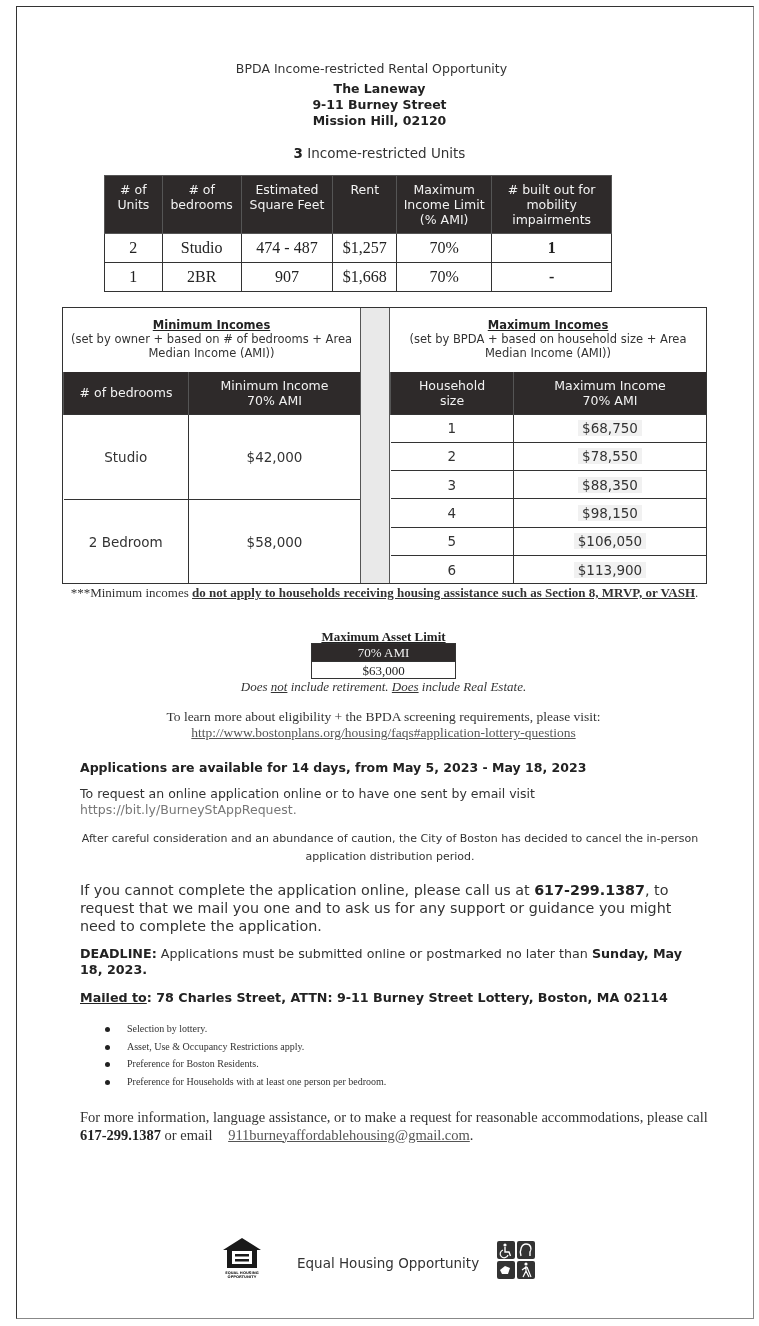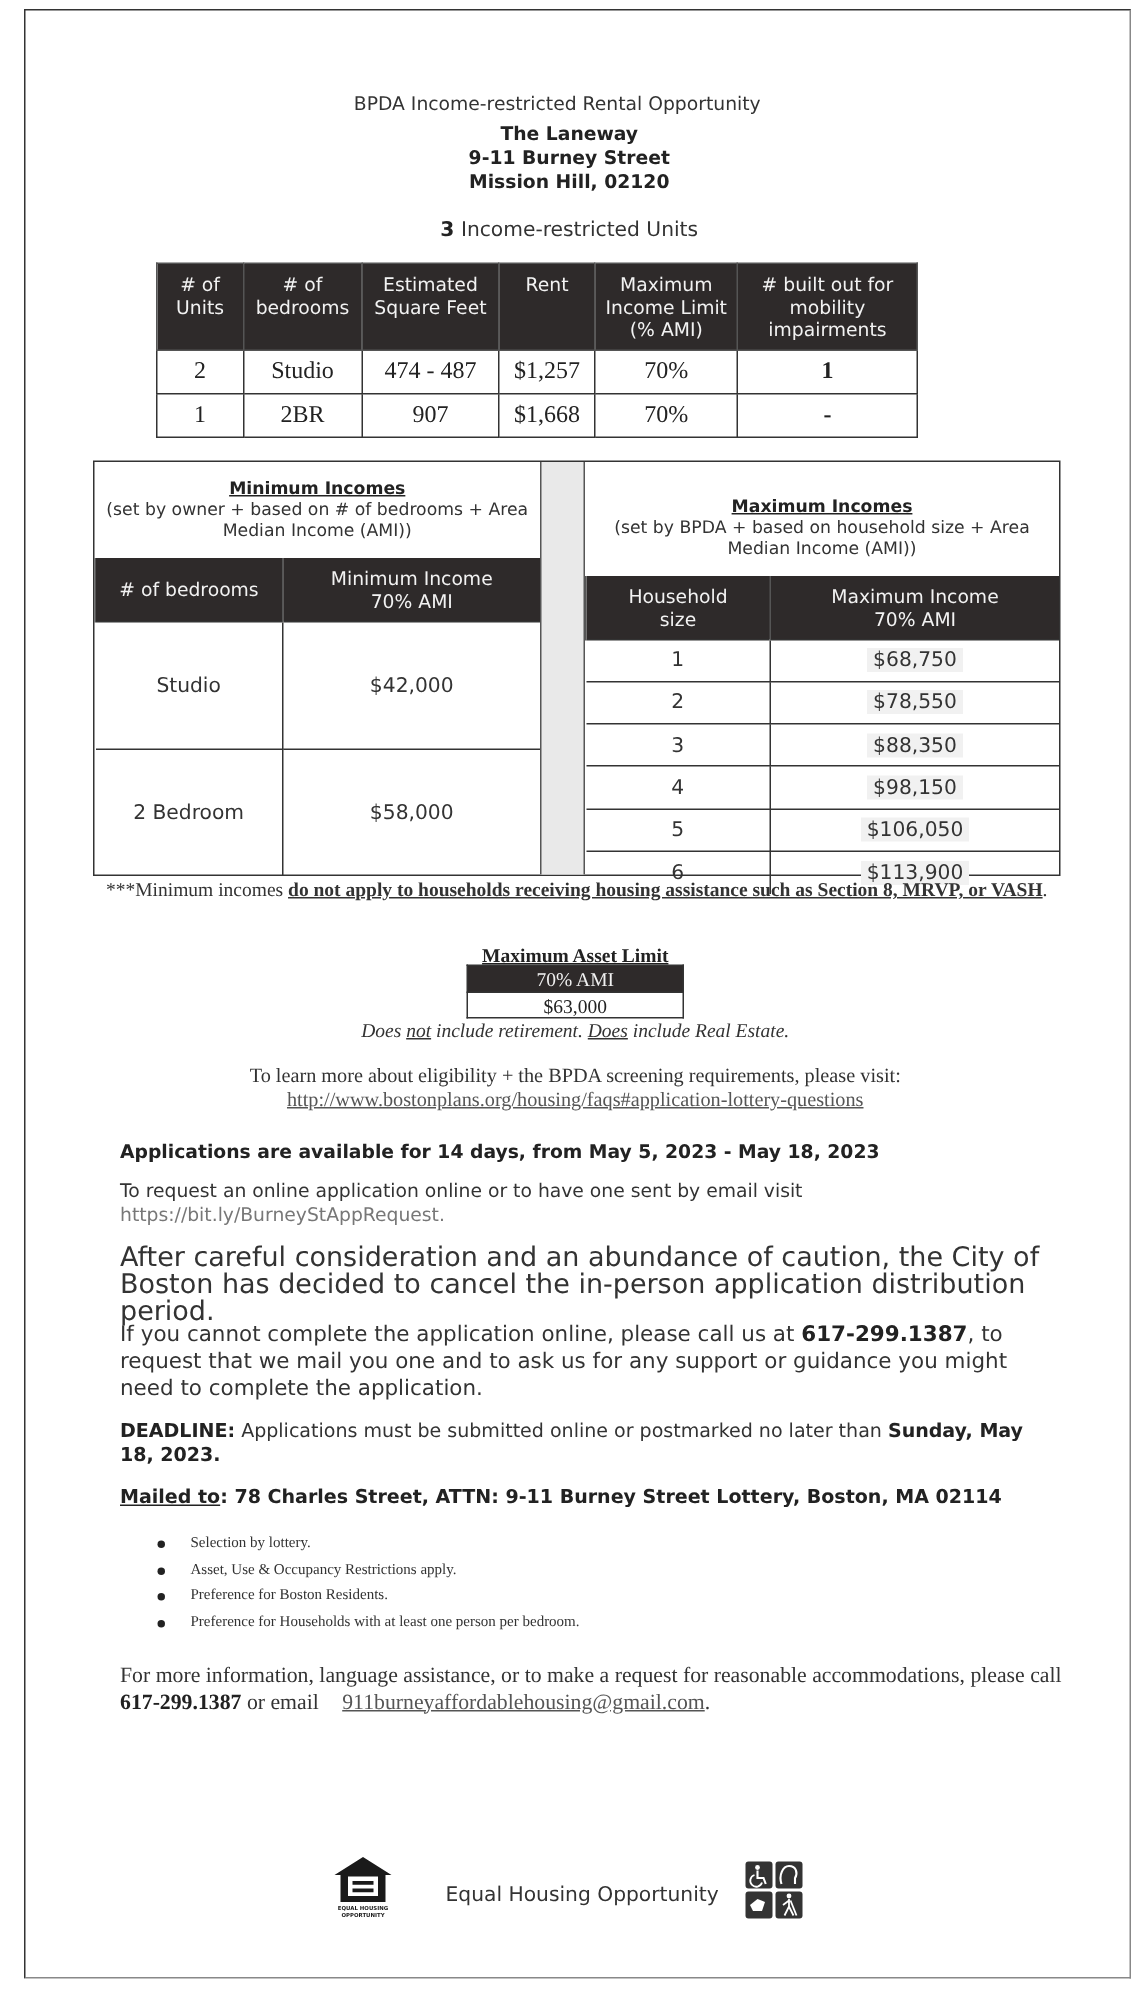--- a/index.html
+++ b/index.html
@@ -17,21 +17,21 @@
   .units-caption b { color: #222; }
 
   table { border-collapse: collapse; }
   .units-table { position: absolute; left: 104px; top: 175px; width: 508px; }
   .units-table th { background: #2e2a2a; color: #f2f2f2; font-weight: normal; font-size: 12.5px; line-height: 15px; height: 58px; vertical-align: top; padding-top: 6px; border: 1px solid #555; font-family: "DejaVu Sans", "Liberation Sans", sans-serif; }
   .units-table td { font-family: "Liberation Serif", "DejaVu Serif", serif; font-size: 16px; text-align: center; height: 29px; border: 1.5px solid #333; color: #222; }
 
   .income-wrap { position: absolute; left: 62px; top: 307px; width: 645px; height: 277px; border: 1.5px solid #333; }
   .gap-col { position: absolute; left: 297px; top: 0; width: 30px; height: 100%; background: #e9e9e9; border-left: 1.5px solid #555; border-right: 1.5px solid #555; }
   .inc-left { position: absolute; left: 0; top: 0; width: 297px; }
-  .inc-right { position: absolute; left: 327px; top: 12px; width: 316px; }
+  .inc-right { position: absolute; left: 327px; top: 0; width: 316px; }
   .inc-head { height: 64px; text-align: center; font-size: 11.5px; line-height: 14px; padding-top: 10px; color: #333; font-family: "DejaVu Sans", "Liberation Sans", sans-serif; }
   .inc-head .ttl { font-weight: bold; text-decoration: underline; color: #222; }
   .inc-table { width: 100%; }
   .inc-table th { background: #2e2a2a; color: #f2f2f2; font-weight: normal; font-size: 12.5px; line-height: 15px; height: 42px; font-family: "DejaVu Sans", "Liberation Sans", sans-serif; border-left: 1px solid #555; }
   .inc-table td { font-size: 13.5px; text-align: center; border: 1.5px solid #333; color: #333; font-family: "DejaVu Sans", "Liberation Sans", sans-serif; }
   .inc-left td { height: 85px; }
   .inc-right td { height: 28.3px; }
   .inc-table td.money span { background: #f1f1f1; padding: 0 4px; }
 
   .footnote { left: 62px; width: 645px; top: 585px; font-size: 13px; line-height: 16px; color: #333; }
@@ -43,21 +43,21 @@
   .asset-table td { font-size: 13px; height: 17px; line-height: 15px; text-align: center; border: 1.5px solid #333; font-family: "Liberation Serif", serif; color: #222; }
   .asset-note { left: 0; width: 767px; top: 679px; font-size: 13px; font-style: italic; color: #333; }
 
   .learn { left: 0; width: 767px; top: 709px; font-size: 13.5px; line-height: 16px; color: #333; }
   .learn a { color: #555; text-decoration: underline; }
 
   .body-block { left: 80px; width: 620px; color: #333; }
   .apps-title { top: 760px; font-size: 12.5px; font-weight: bold; color: #222; }
   .request { top: 786px; font-size: 12.5px; line-height: 16px; }
   .request .link { color: #777; }
-  .caution { top: 830px; font-size: 18px; line-height: 18px; }
+  .caution { top: 830px; font-size: 11px; line-height: 18px; text-align: center; }
   .callus { top: 881px; font-size: 14.3px; line-height: 18px; }
   .callus b { color: #222; }
   .deadline { top: 946px; font-size: 12.7px; line-height: 16px; }
   .deadline b { color: #222; }
   .mailed { top: 990px; font-size: 12.7px; font-weight: bold; color: #222; }
   .mailed u { font-weight: bold; }
 
   .bullets { position: absolute; left: 104px; top: 1020px; list-style: none; }
   .bullets li { font-family: "Liberation Serif", "DejaVu Serif", serif; font-size: 10px; line-height: 17.5px; color: #333; position: relative; padding-left: 23px; }
   .bullets li::before { content: ""; position: absolute; left: 1px; top: 7px; width: 5px; height: 5px; border-radius: 50%; background: #222; }

